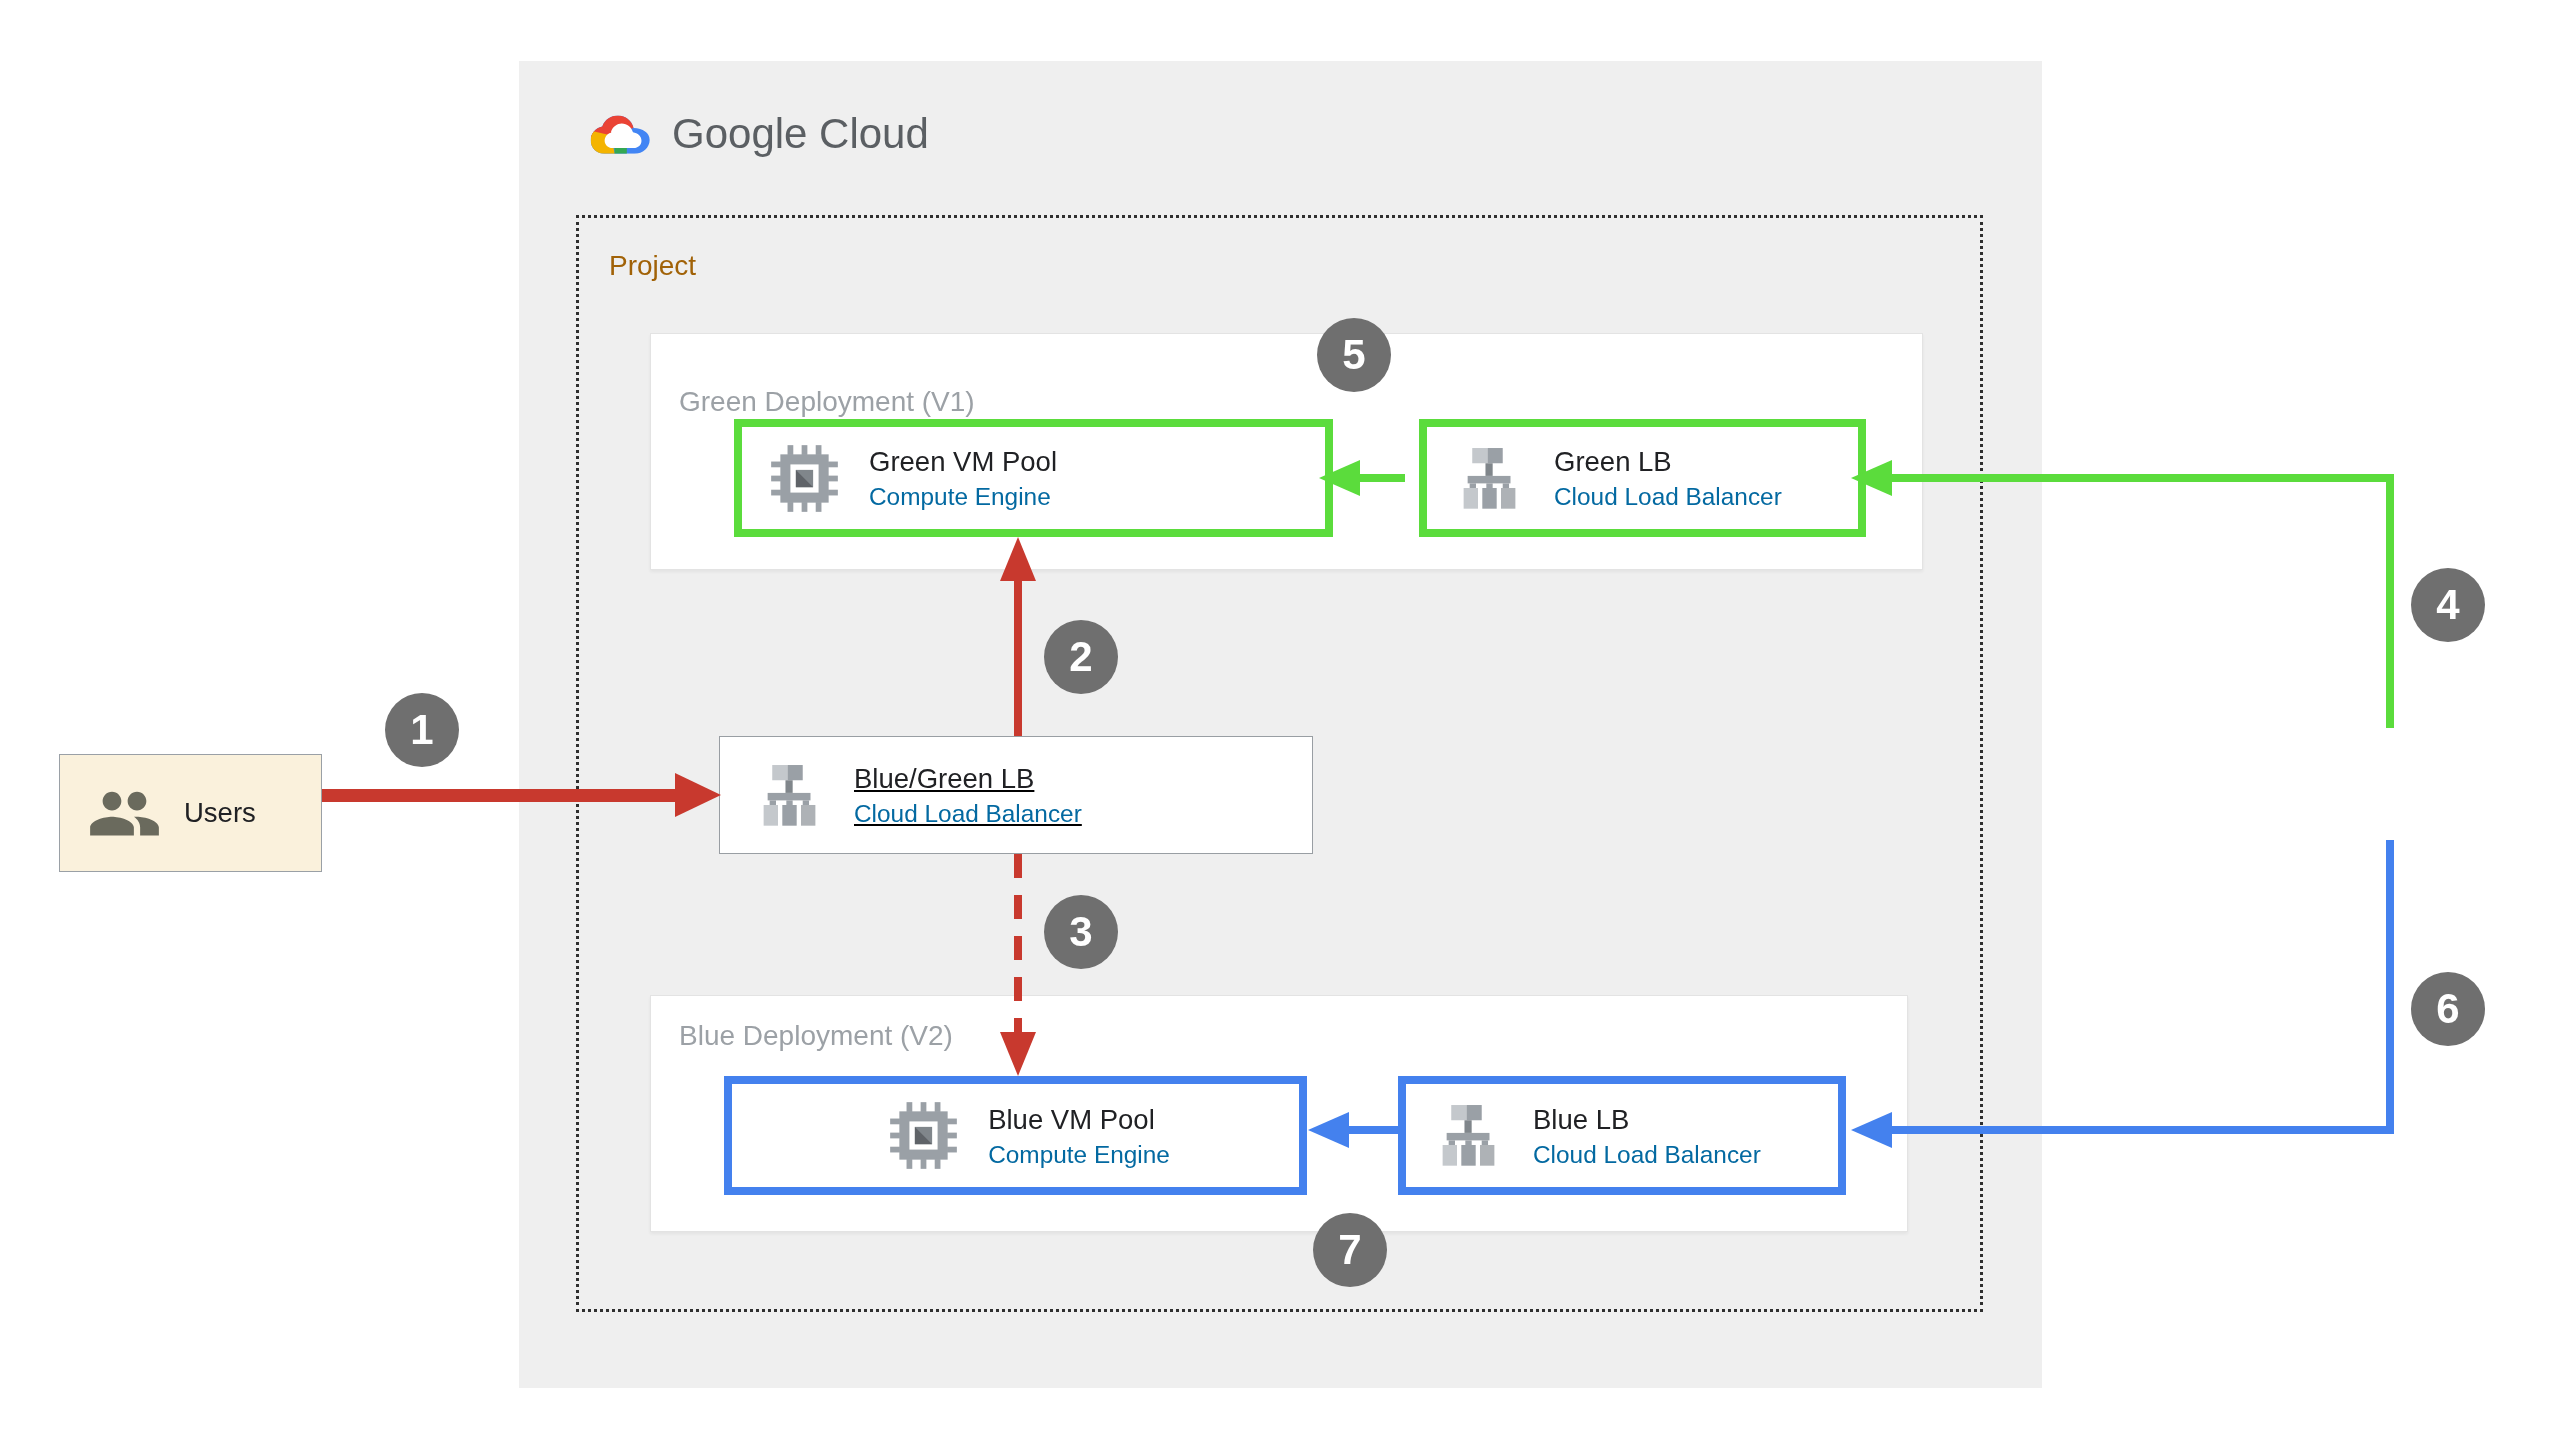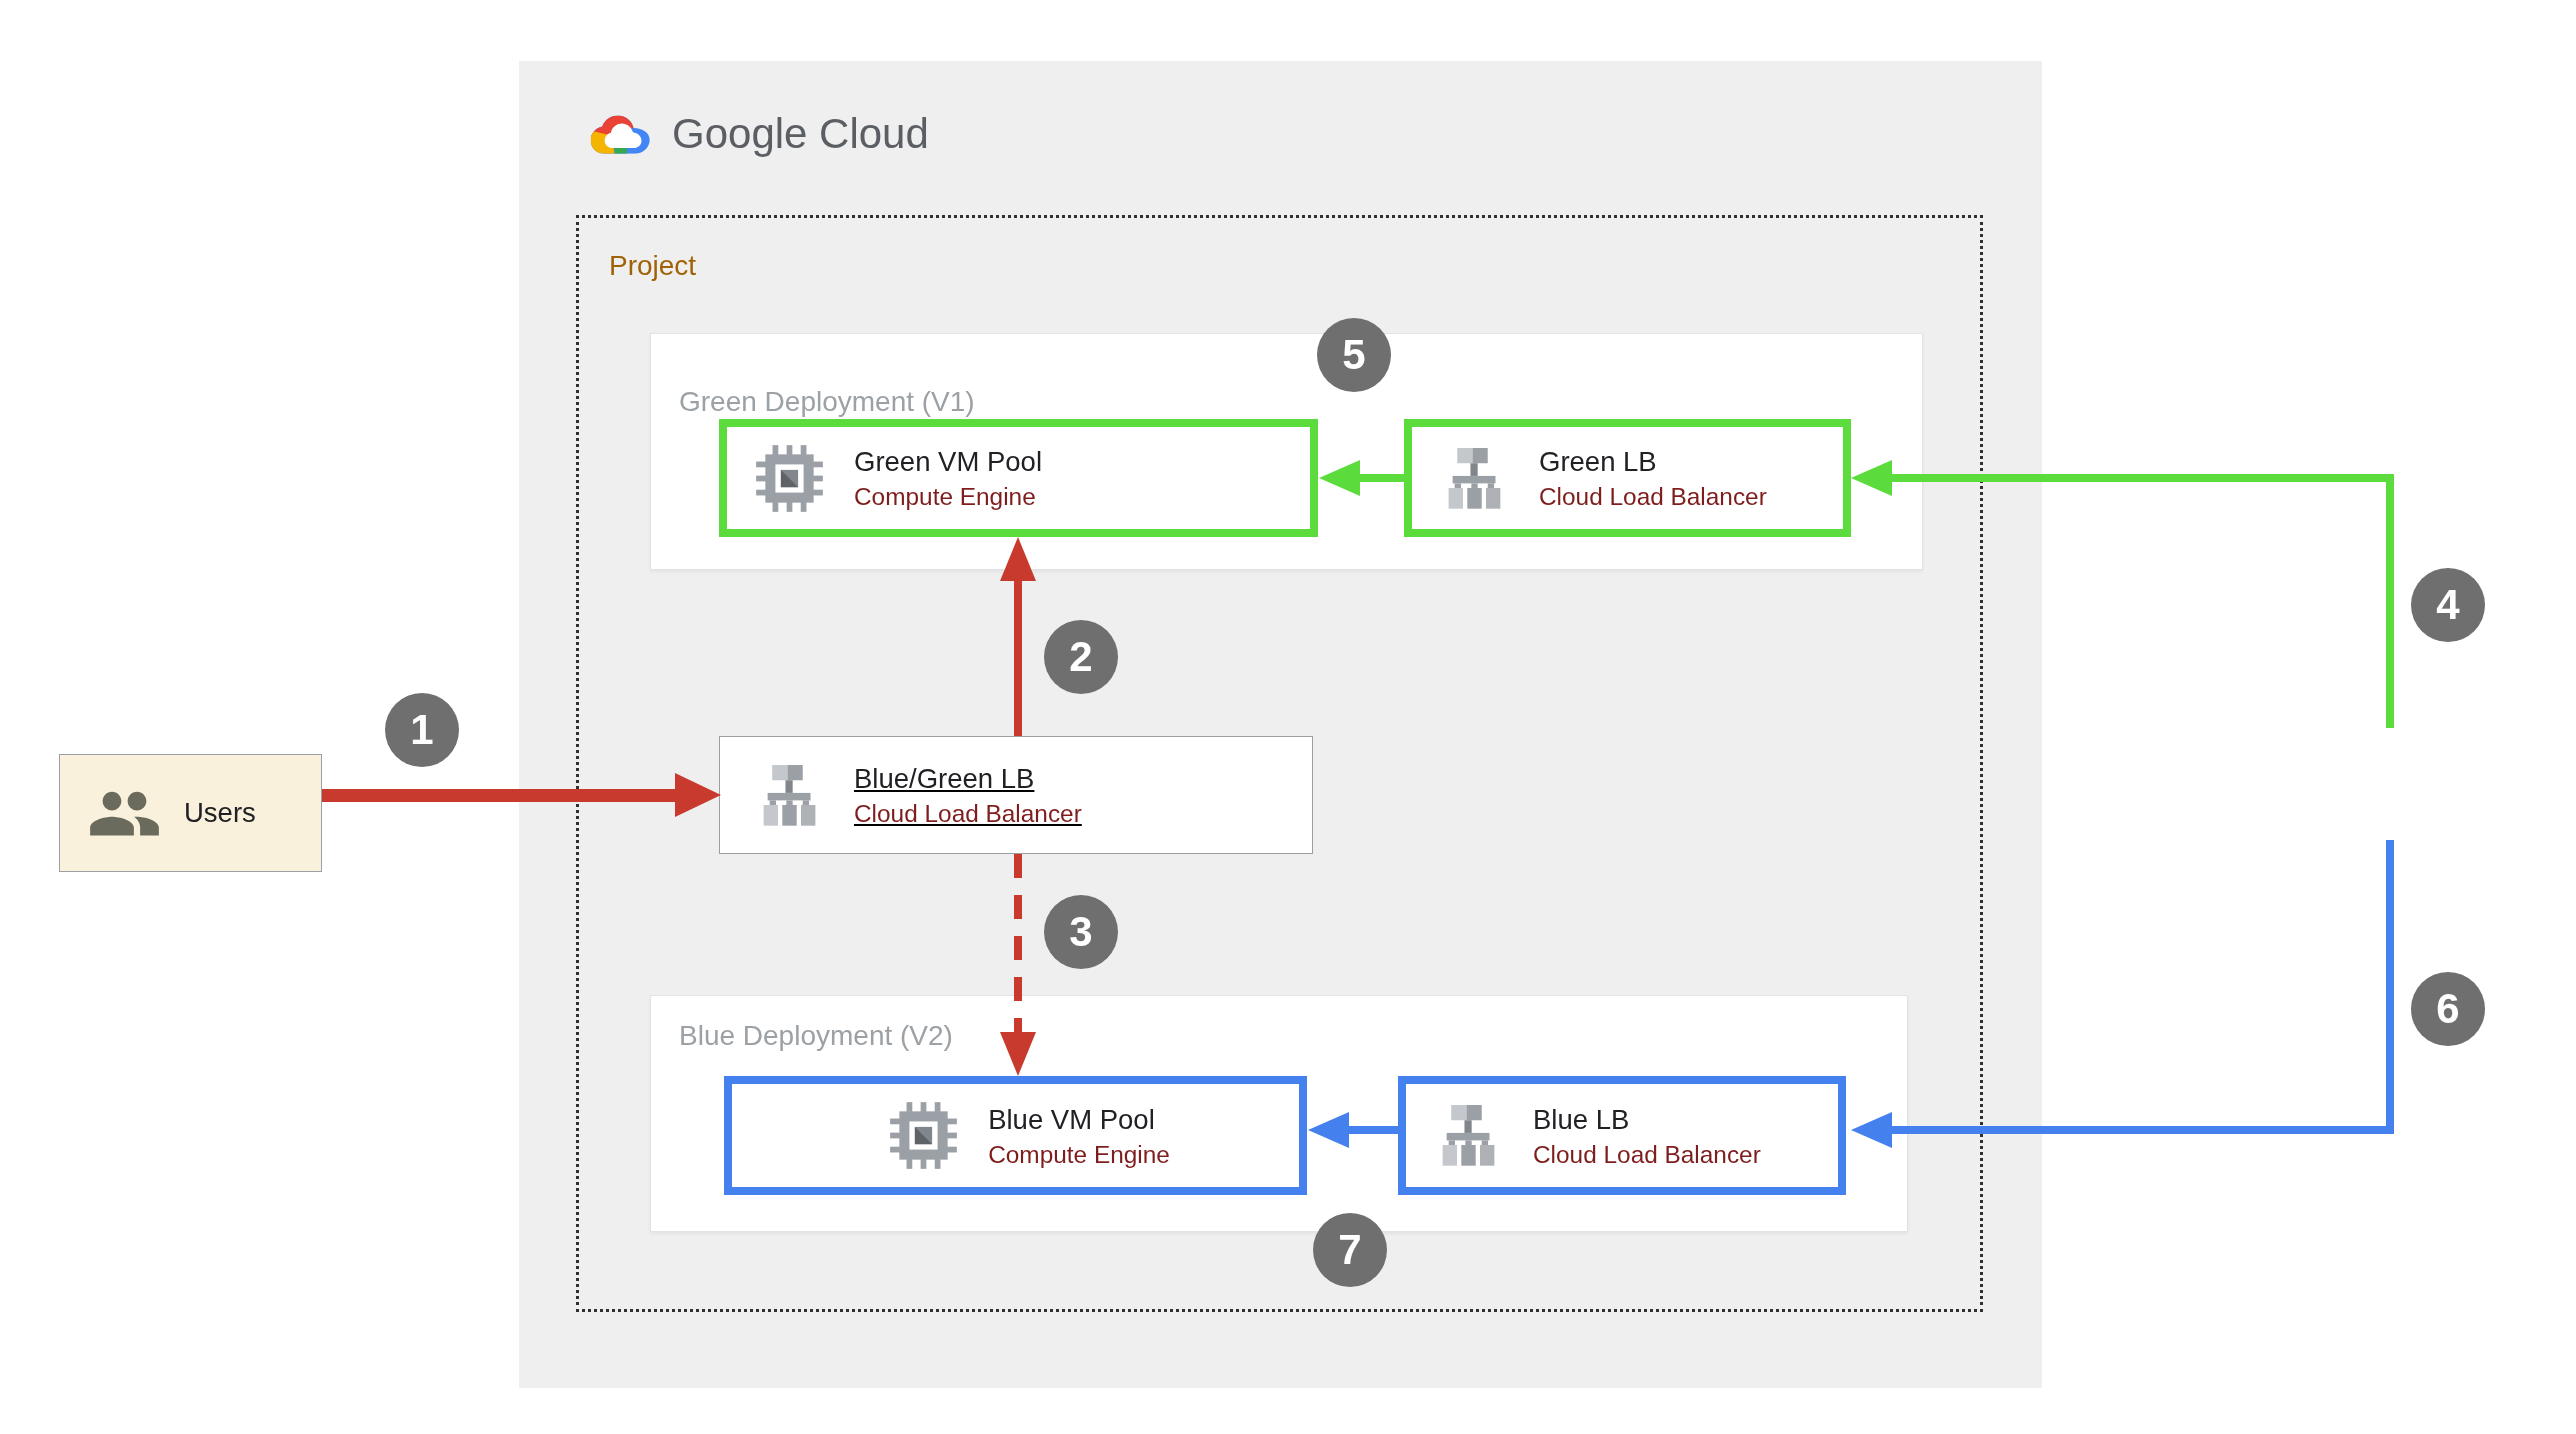--- a/index.html
+++ b/index.html
@@ -13,28 +13,28 @@
   .project-label{position:absolute;left:609px;top:250px;font-size:28px;color:#a16207;z-index:3;}
   .container-box{position:absolute;background:#ffffff;border:1.6px solid #E3E3E3;box-sizing:border-box;box-shadow:0 1.6px 3.1px rgba(0,0,0,0.05);z-index:3;}
   #green-container{left:650px;top:333px;width:1273px;height:237px;}
   #blue-container{left:650px;top:995px;width:1258px;height:237px;}
   .container-label{position:absolute;font-size:28px;color:#9CA1A6;z-index:4;}
   #green-container-label{left:679px;top:358px;margin-top:28px;}
   #blue-container-label{left:679px;top:1020px;}
 
   
   .node{position:absolute;background:#ffffff;display:flex;align-items:center;box-sizing:border-box;z-index:4;}
-  .outline-green{border:8.6px solid #5BDC3C;}
+  .outline-green{border:8.6px solid #5BDC3C;margin-left:15px;}
   .outline-blue{border:8.6px solid #4481EE;}
   .outline-gray{border:1.6px solid #999EA3;}
   .node .nicon{flex:0 0 auto;margin-left:28px;width:69px;height:69px;}
   .outline-gray .nicon{margin-left:35px;}
   .ntext{margin-left:30px;display:flex;flex-direction:column;justify-content:center;}
   .node-title{font-size:27.5px;color:#202124;line-height:37px;white-space:nowrap;}
-  .node-sub{font-size:24.4px;color:#7f1d1d;line-height:33px;white-space:nowrap;}
+  .node-sub{font-size:24.4px;color:#0369a1;line-height:33px;white-space:nowrap;}
   #node-green-vm{left:719px;top:419px;width:599px;height:118px;}
   #node-green-lb{left:1404px;top:419px;width:447px;height:118px;}
   #node-bluegreen-lb{left:719px;top:736px;width:594px;height:118px;text-decoration:underline;}
   #node-blue-vm{left:724px;top:1076px;width:583px;height:119px;justify-content:center;}
   #node-blue-lb{left:1398px;top:1076px;width:448px;height:119px;}
 
   
   .actor{position:absolute;background:#FAF1DC;border:1.6px solid #9AA0A6;box-sizing:border-box;display:flex;align-items:center;z-index:4;margin-top:18px;}
   #actor-users{left:59px;top:736px;width:263px;height:118px;}
   #actor-qa{left:2247px;top:728px;width:279px;height:112px;}

